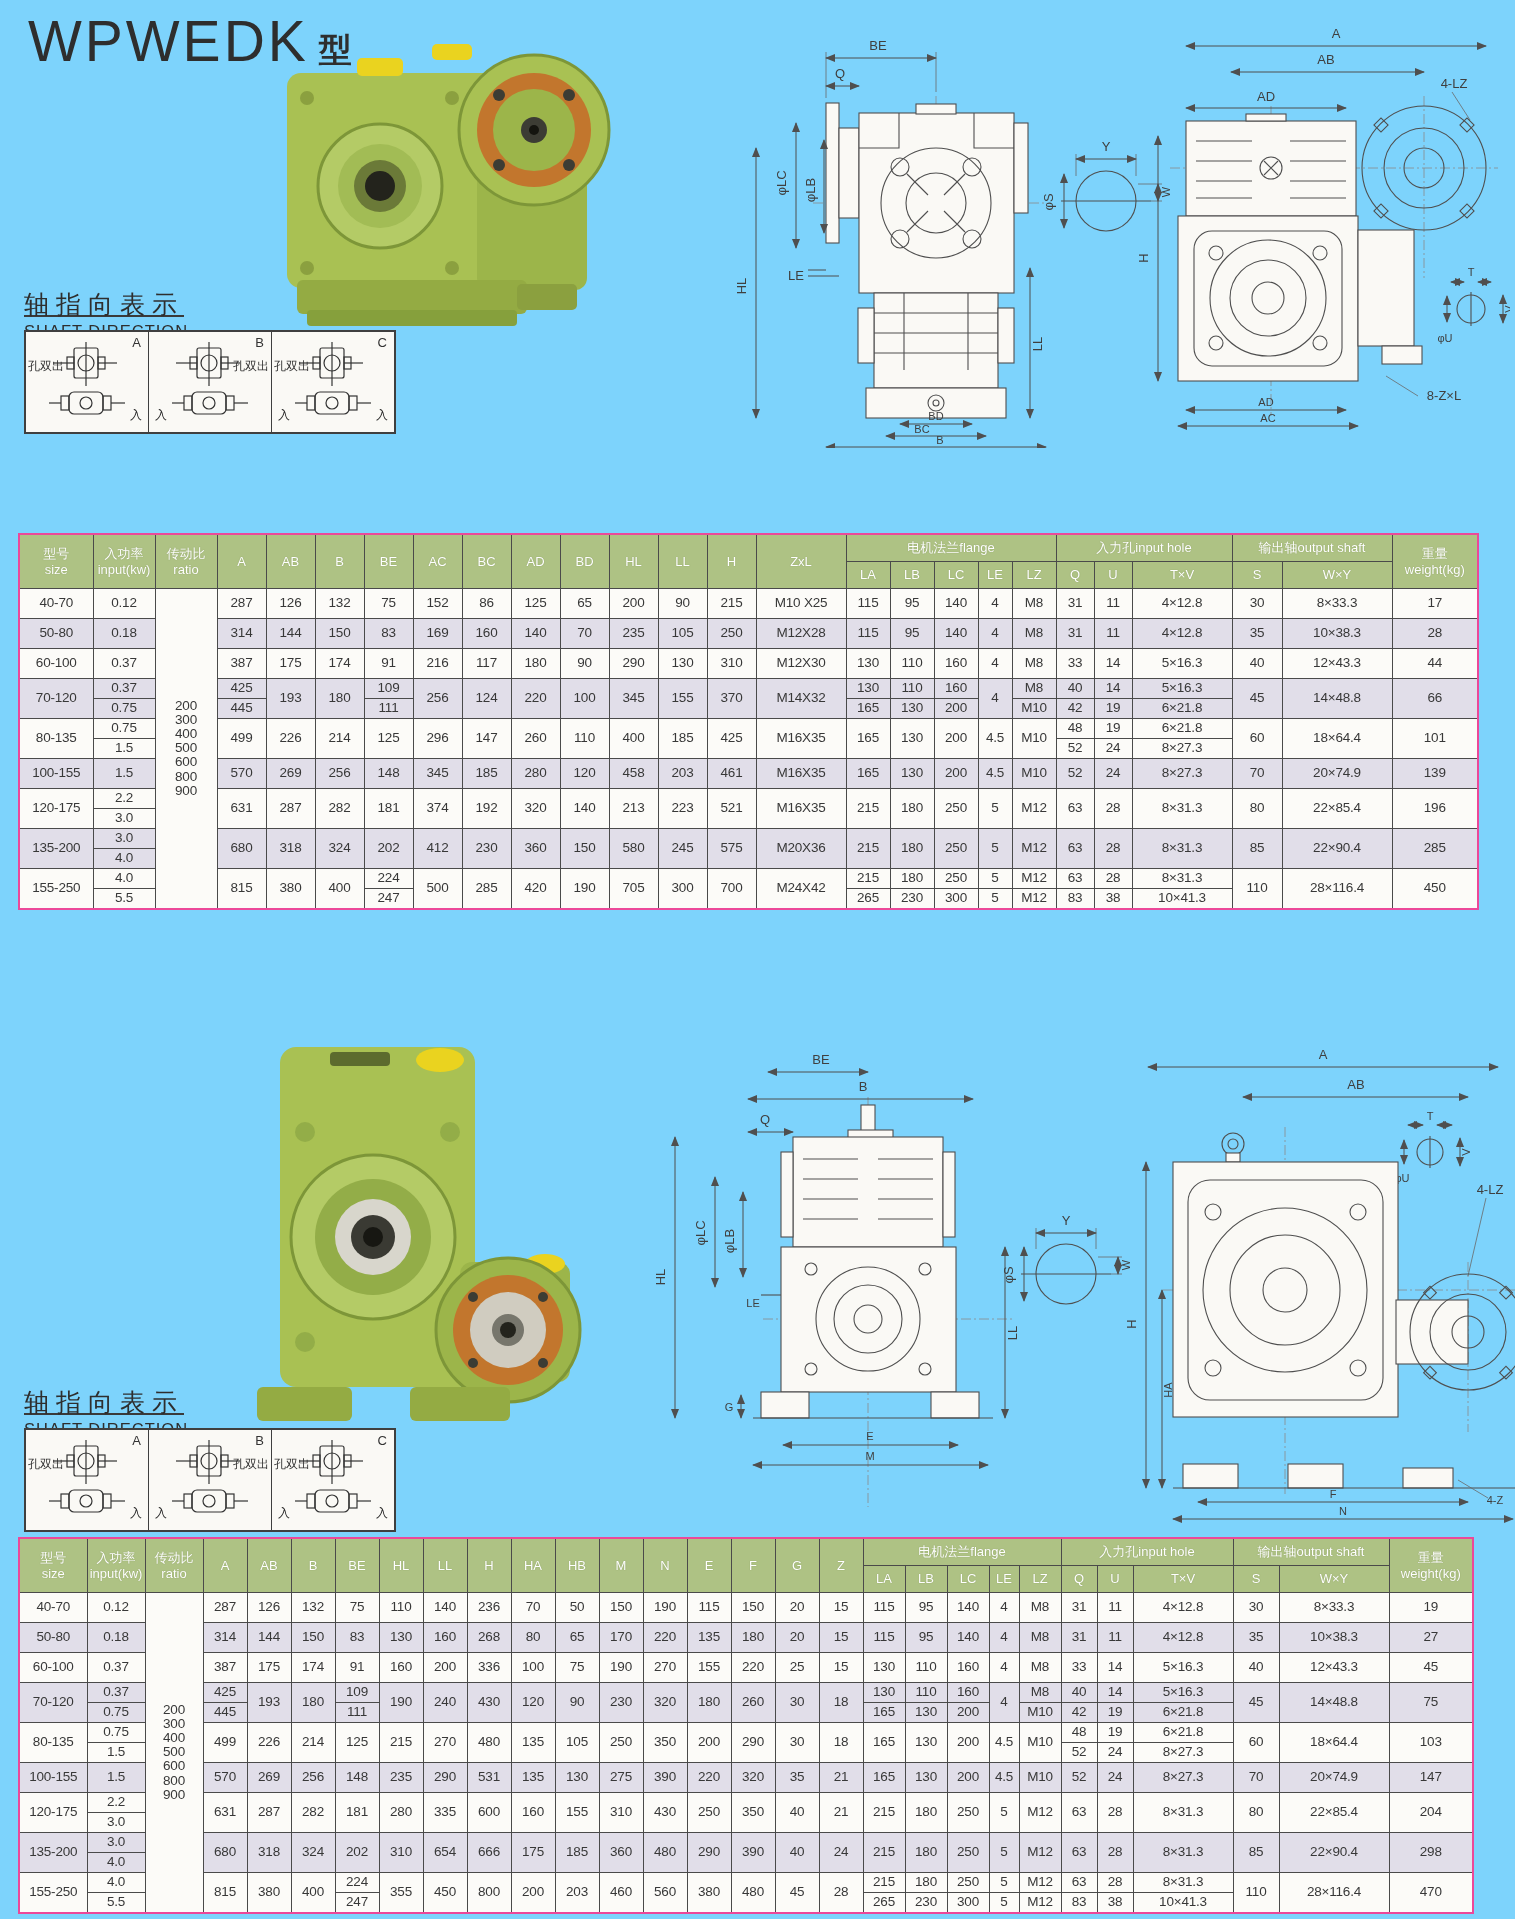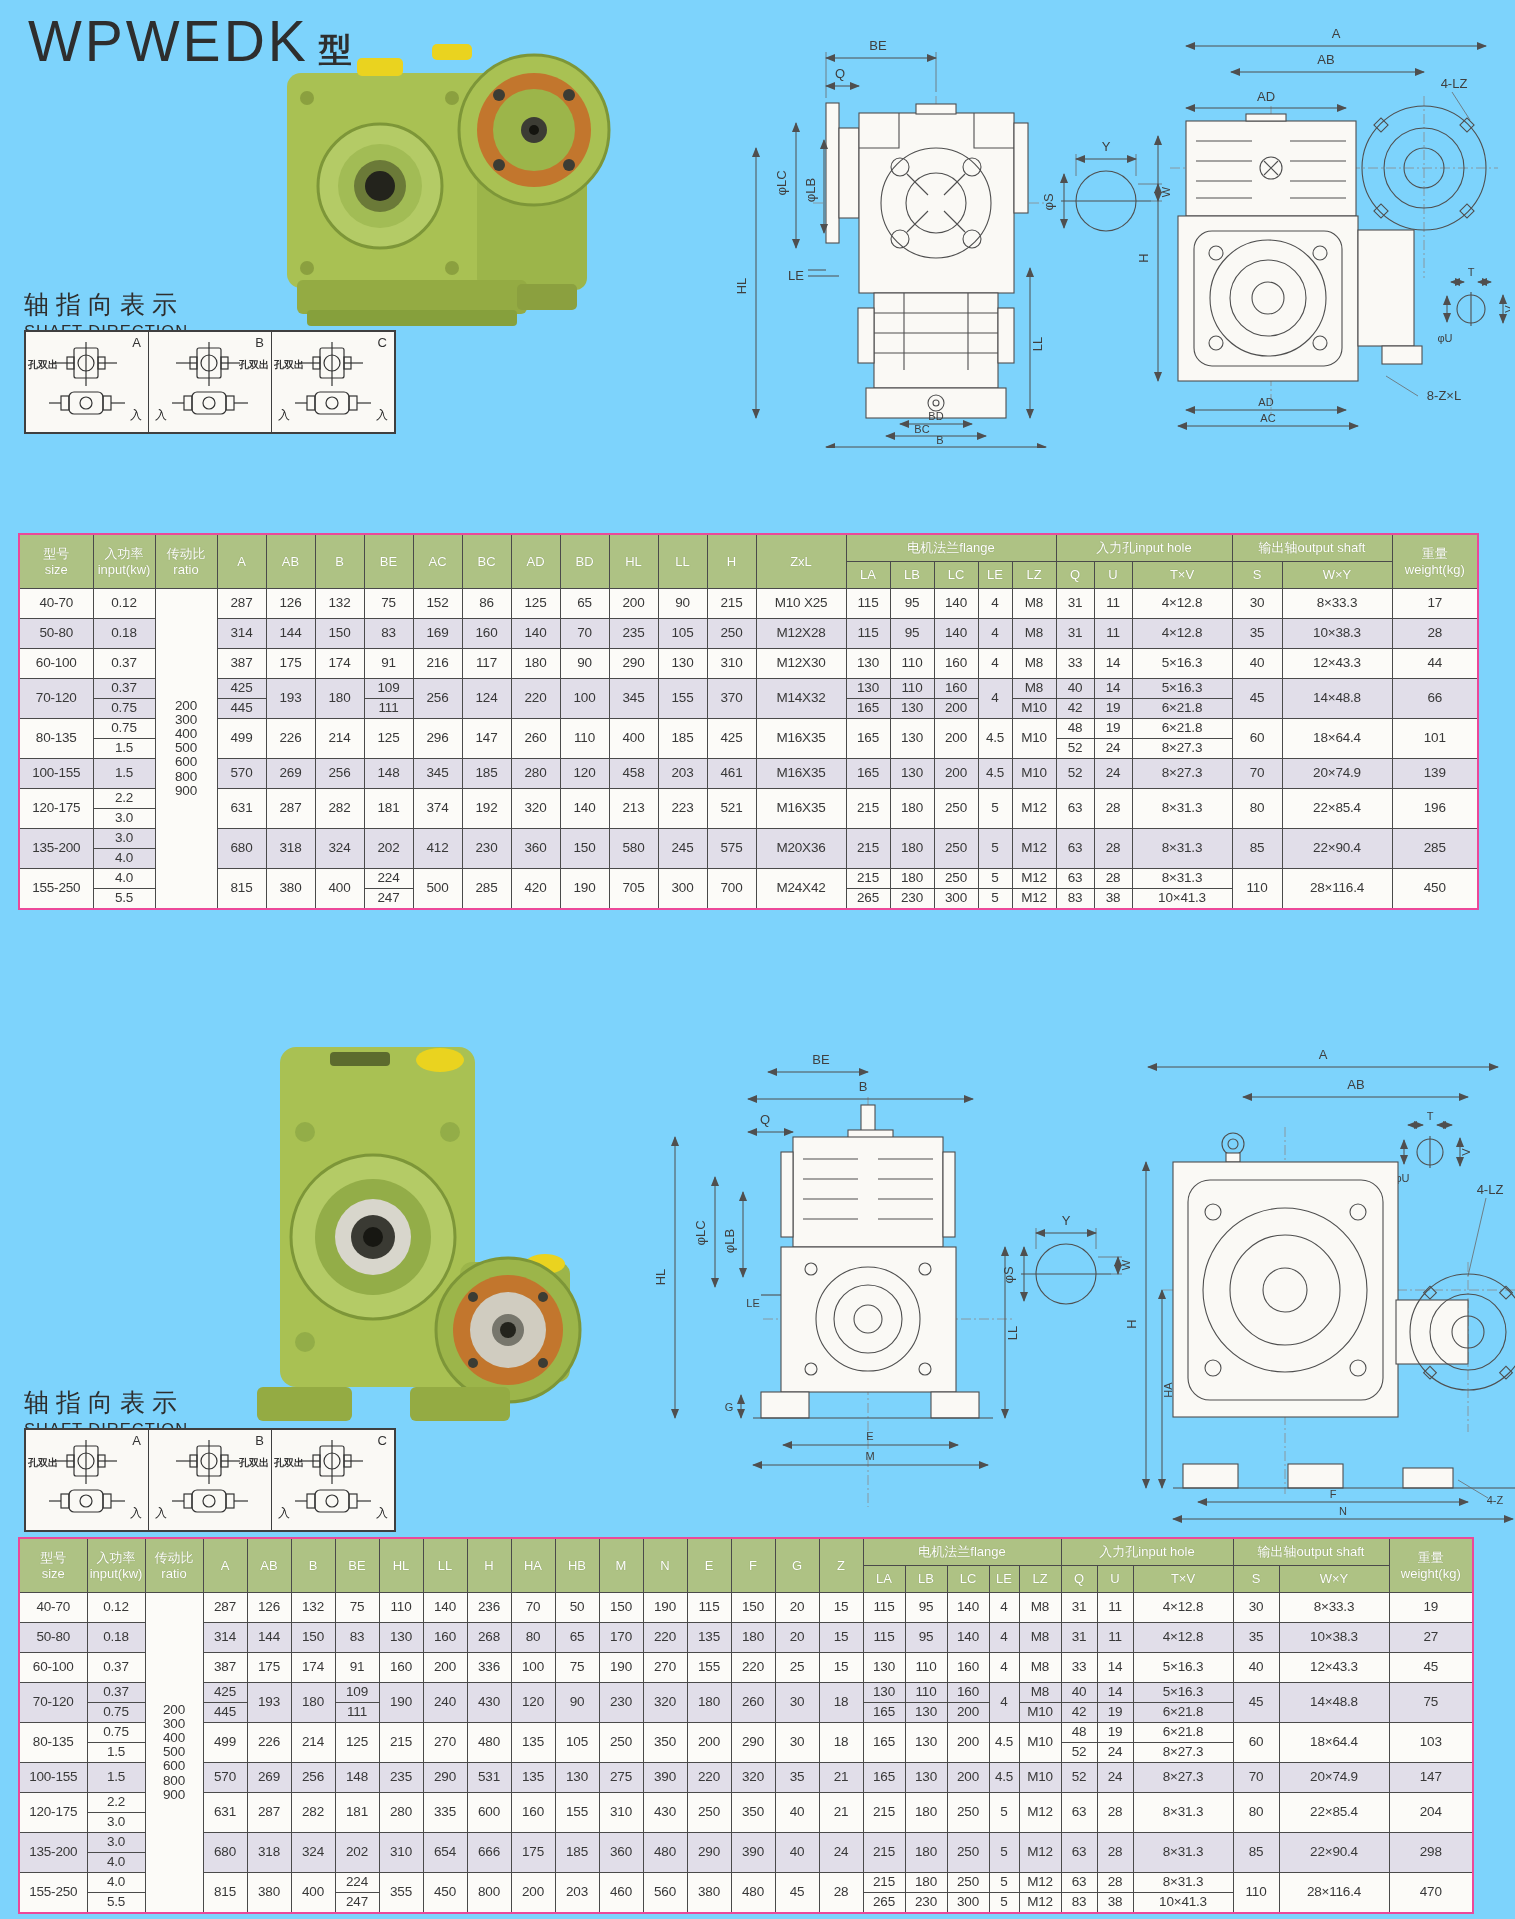--- a/index.html
+++ b/index.html
@@ -1,27 +1,27 @@
 <!DOCTYPE html>
 <html><head>
 <meta charset="utf-8">
 <style>
   html,body{margin:0;padding:0;}
   body{font-family:"Liberation Sans",sans-serif;background:#d8d6d0;}
   .page{position:relative;width:1515px;height:1919px;background:#7dd3fc;overflow:hidden;color:#3a3a3a;}
   .sec-title{position:absolute;font-size:57px;letter-spacing:3px;color:#2e2e2e;font-weight:500;}
   .sec-title .suffix{font-size:33px;margin-left:10px;font-weight:700;}
-  .shaft-head{position:absolute;}
+  .shaft-head{position:absolute;text-decoration:underline;}
   .shaft-head .cn{font-size:25px;letter-spacing:7px;color:#2e2e2e;}
   .shaft-head .en{font-size:16.5px;letter-spacing:1px;color:#2e2e2e;margin-top:1px;}
   .shaft-box{position:absolute;display:flex;border:2px solid #3f3f3f;background:#faf9f5;}
   .shaft-panel{position:relative;width:122px;height:100px;border-right:1.5px solid #3f3f3f;}
   .shaft-panel:last-child{border-right:none;}
   .shaft-panel .letter{position:absolute;top:3px;right:7px;font-size:13px;color:#333;}
-  .shaft-panel .hole{position:absolute;font-size:10px;color:#333;top:26px;font-weight:bold;}
+  .shaft-panel .hole{position:absolute;font-size:12px;color:#333;top:26px;}
   .shaft-panel .hole.left{left:2px;}  .shaft-panel .hole.right{right:2px;}
   .shaft-panel .in{position:absolute;bottom:8px;font-size:12px;color:#222;}
   .shaft-panel .in.left{left:6px;} .shaft-panel .in.right{right:6px;}
   .glyph{position:absolute;left:17px;top:6px;}
   .tbl-wrap{position:absolute;}
   table.dim-table{border-collapse:collapse;table-layout:fixed;background:#fcfbf8;border:2px solid #ec4899;}
   table.dim-table th,table.dim-table td{border:1px solid #4a4a4a;text-align:center;vertical-align:middle;
     padding:0 1px;white-space:pre-line;overflow:hidden;}
   table.dim-table th{background:#aec284;color:#fff;font-weight:normal;font-size:13px;line-height:1.18;height:26px;
     text-shadow:0 0 1px rgba(90,110,50,.55);}

